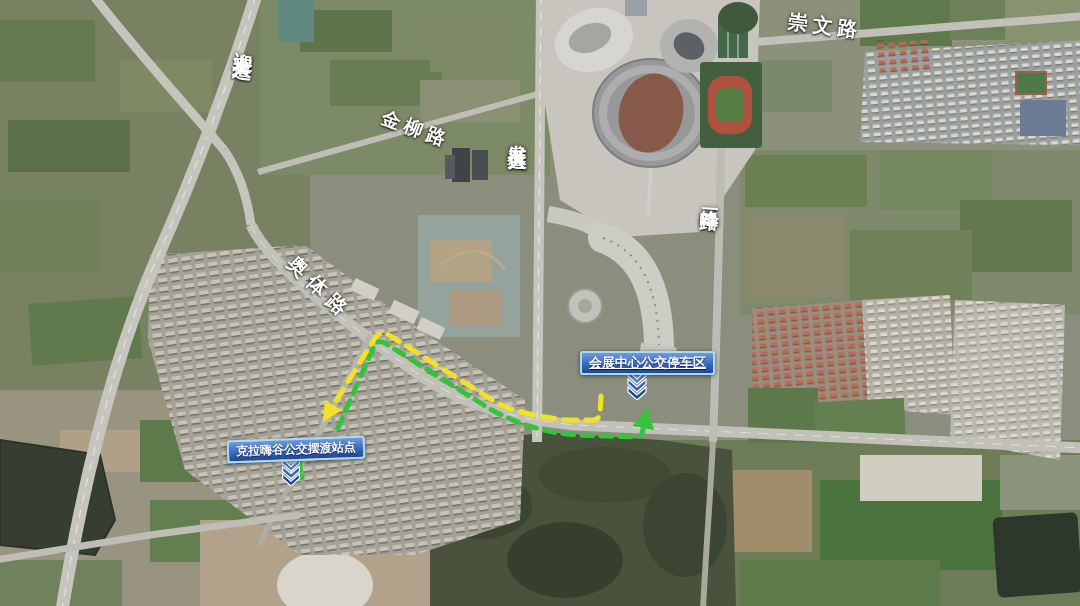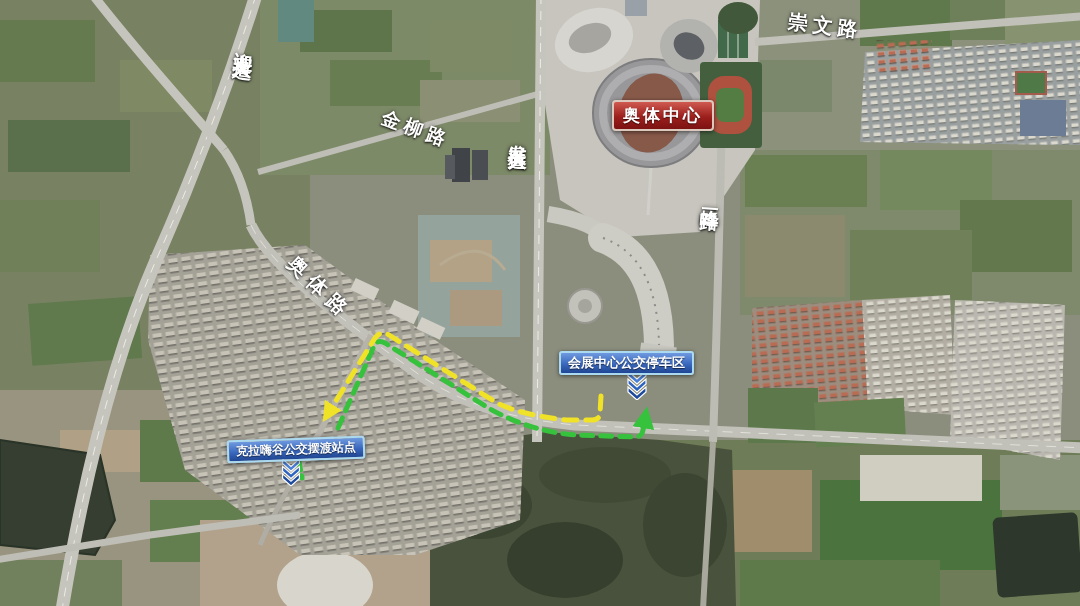--- a/index.html
+++ b/index.html
@@ -23,21 +23,21 @@
   .poi-red{
     left:612px;top:100px;font-size:17px;letter-spacing:3px;padding:3px 9px;
     background:linear-gradient(180deg,#cf5a50 0%,#9c1f1c 55%,#7c1212 100%);
     border:2px solid #dcc8bc;
   }
   .poi-blue{
     font-size:13px;padding:2px 7px;border-radius:3px;
     background:linear-gradient(180deg,#6f9ae0 0%,#3a68bd 55%,#1f4694 100%);
     border:2px solid #abd9f0;
   }
-  .poi-expo{left:559px;top:351px;}
+  .poi-expo{left:580px;top:351px;text-decoration:underline;}
   .poi-kela{left:227px;top:438px;font-size:12px;transform:rotate(-2deg);}
   .marker{position:absolute;}
 </style>
 </head>
 <body>
 
 <div class="stage">
 
   <svg class="bg" viewBox="0 0 1080 606">
     <defs>
@@ -227,17 +227,16 @@
     </g>
   </svg>
 
   <div class="road-label vert" style="left:233px;top:36px;font-size:20px;transform:rotate(7deg);">迎宾大道</div>
   <div class="road-label" style="left:382px;top:104px;font-size:19px;letter-spacing:5px;transform:rotate(20deg);transform-origin:left center;">金柳路</div>
   <div class="road-label vert" style="left:505px;top:130px;font-size:19px;letter-spacing:2px;">发展大道</div>
   <div class="road-label" style="left:300px;top:250px;font-size:20px;letter-spacing:7px;transform:rotate(44deg);transform-origin:left top;">奥体路</div>
   <div class="road-label" style="left:788px;top:8px;font-size:20px;letter-spacing:5px;transform:rotate(7deg);transform-origin:left center;">崇文路</div>
   <div class="road-label vert" style="left:699px;top:193px;font-size:19px;letter-spacing:2px;transform:rotate(4deg);">三峰路</div>
 
-  <div class="poi-badge poi-red">奥体中心</div>
   <div class="poi-badge poi-blue poi-expo">会展中心公交停车区</div>
   <div class="poi-badge poi-blue poi-kela">克拉嗨谷公交摆渡站点</div>
 
 </div>
 
 </body></html>

